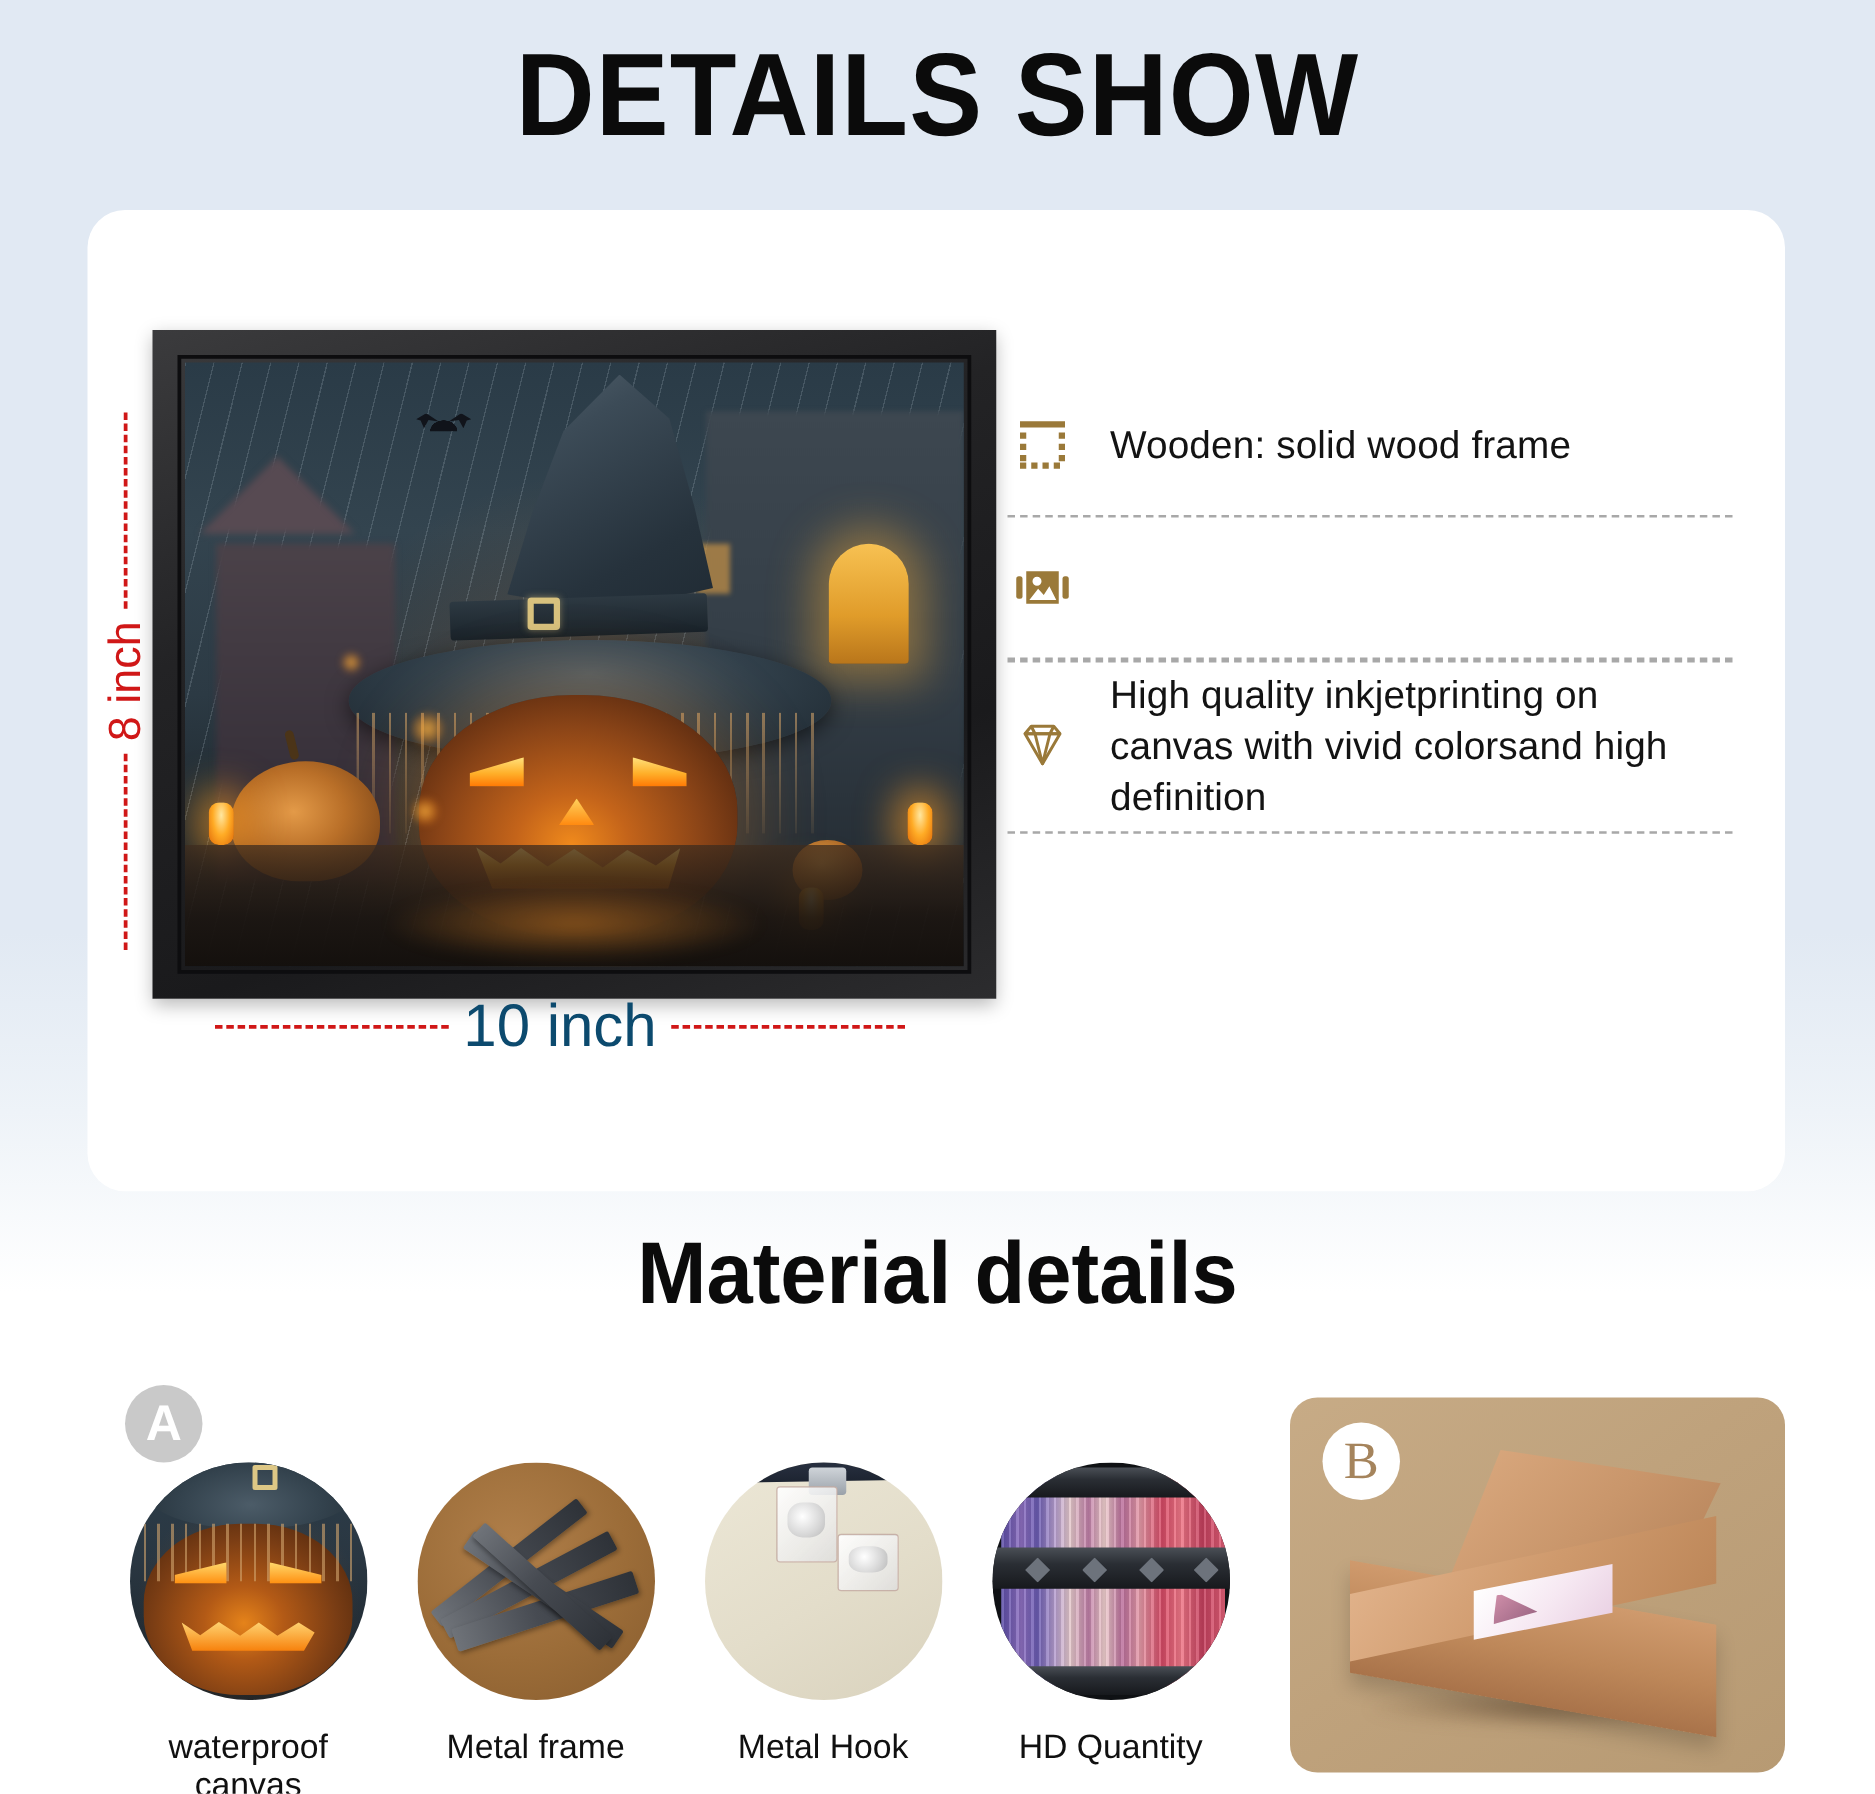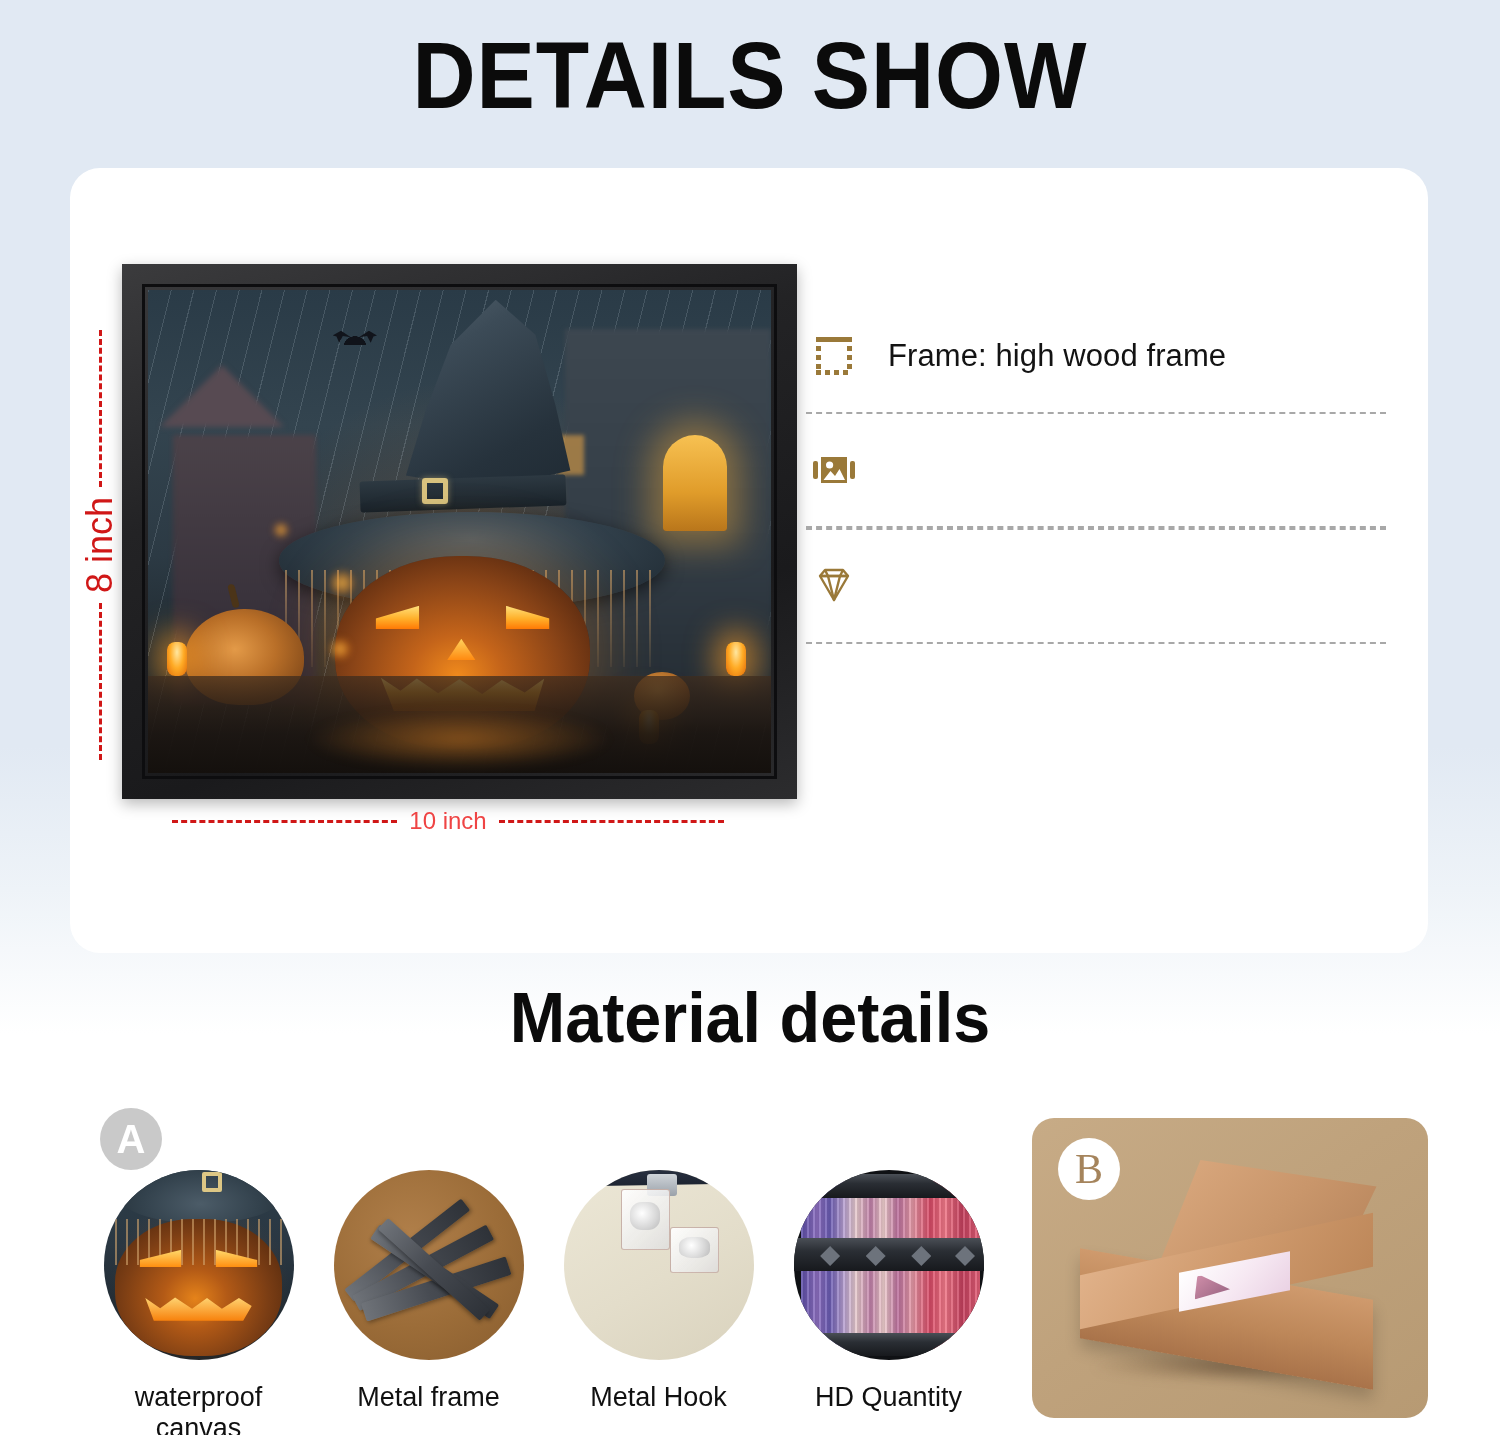--- a/index.html
+++ b/index.html
@@ -230,22 +230,22 @@
     position: absolute;
     left: 172px; top: 798px;
     width: 552px; height: 46px;
     display: flex; align-items: center; justify-content: center; gap: 12px;
   }
   #dim-width .dash-h {
     flex: 1 1 auto; height: 0;
     border-top: 3px dashed #d01717;
   }
   #dim-width-label {
-    color: #ef4444;
-    font-size: 24px;
+    color: #0c4a6e;
+    font-size: 48px;
     white-space: nowrap;
     font-family: "Liberation Sans Narrow", "Liberation Sans", sans-serif;
   }
 
   
   #feature-list {
     position: absolute;
     left: 806px; top: 300px;
     width: 580px;
   }
@@ -551,21 +551,21 @@
           <rect x="36" y="13" width="5" height="5"></rect>
             <rect x="36" y="22" width="5" height="5"></rect>
           <rect x="36" y="31" width="5" height="5"></rect>
           <rect x="5" y="37" width="5" height="5"></rect>
             <rect x="14" y="37" width="5" height="5"></rect>
           <rect x="23" y="37" width="5" height="5"></rect>
             <rect x="32" y="37" width="5" height="5"></rect>
         </g>
       </svg>
     </span>
-    <span class="feature-text">Frame: high wood frame</span>
+    <span class="feature-text">Wooden: solid wood frame</span>
   </div>
   <div class="feature-sep"></div>
 
   <div class="feature-row">
     <span class="feature-icon">
       <svg width="46" height="46" viewBox="0 0 46 46">
         <g fill="currentColor">
           <rect x="2" y="14" width="5" height="18" rx="2"></rect>
           <rect x="39" y="14" width="5" height="18" rx="2"></rect>
           <path d="M10 10 h26 v26 h-26 z M15 18 a3.6 3.6 0 1 0 7.2 0 a3.6 3.6 0 1 0 -7.2 0 M12.5 33 l7-9 l4.5 5 l4.5-7 l5.5 11 z" fill-rule="evenodd"></path>
@@ -581,20 +581,21 @@
     <span class="feature-icon">
       <svg width="48" height="48" viewBox="0 0 48 48">
         <g fill="none" stroke="currentColor" stroke-width="2.4" stroke-linejoin="round">
           <path d="M10 14 L38 14 L24 38 Z"></path>
           <path d="M10 14 L15 8 L33 8 L38 14"></path>
           <path d="M15 8 L18 14 L24 38 L30 14 L33 8"></path>
           <path d="M10 14 L38 14"></path>
         </g>
       </svg>
     </span>
+    <span class="feature-text" style="max-width:500px;">High quality inkjetprinting on canvas with vivid colorsand high definition</span>
   </div>
   <div class="feature-sep"></div>
 
 </div>
 
 <div id="material-details-title">Material details</div>
 
 <div id="section-a">
 
   <div id="badge-a">A</div>

